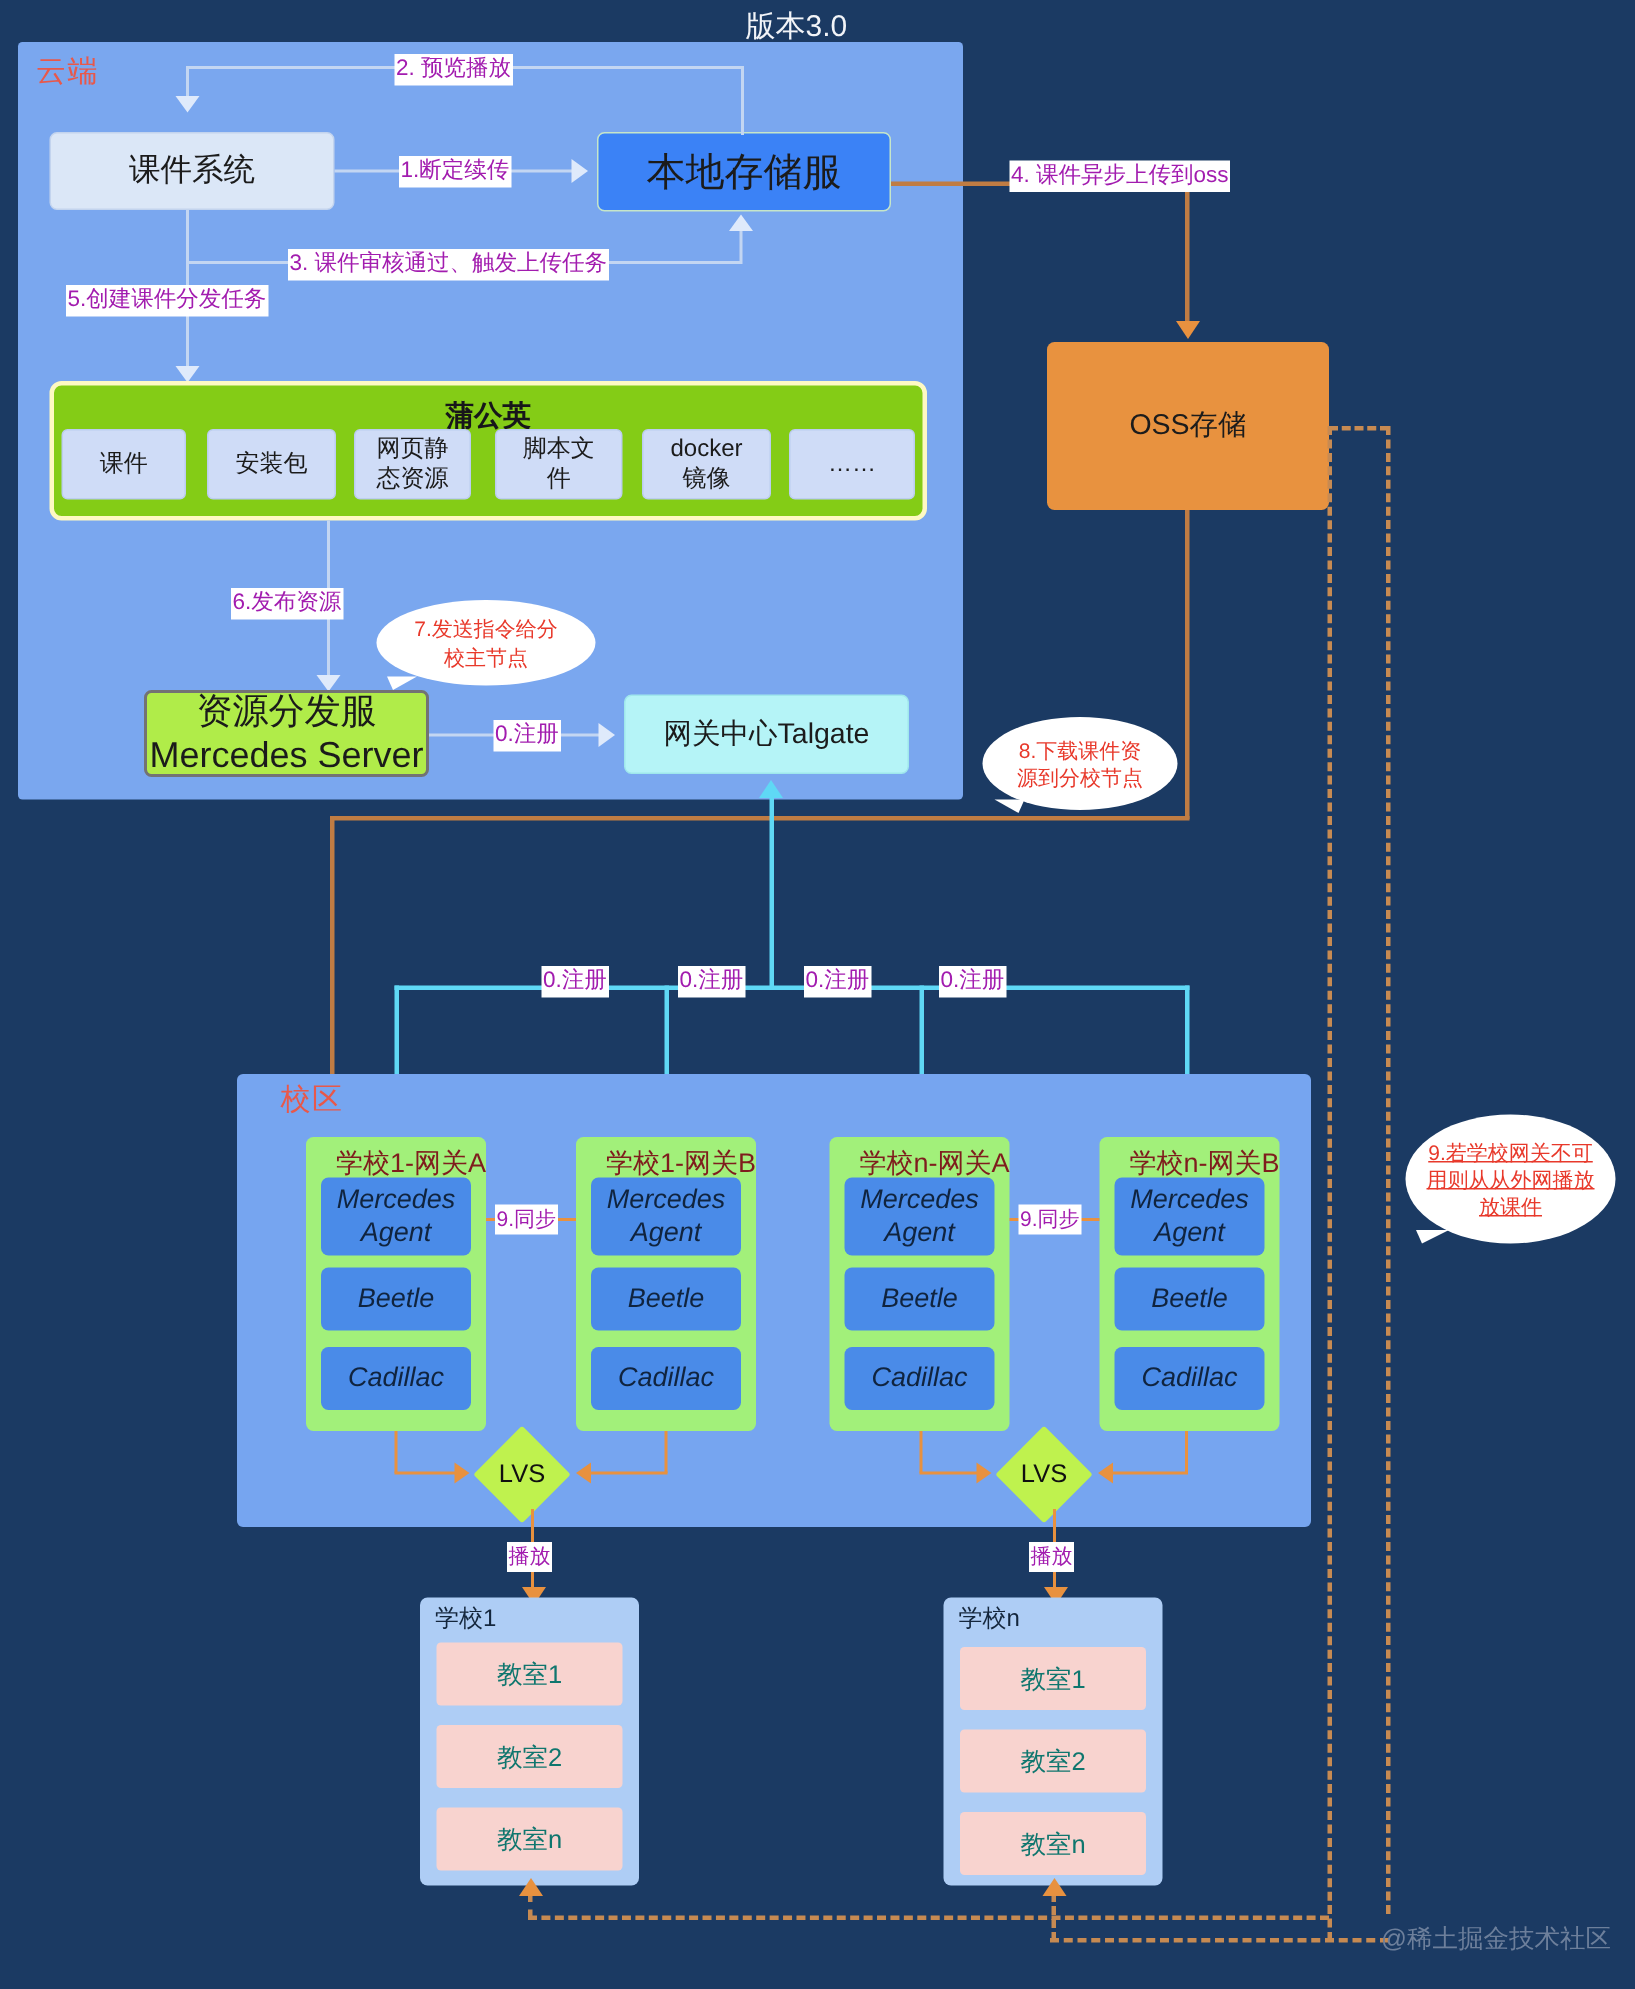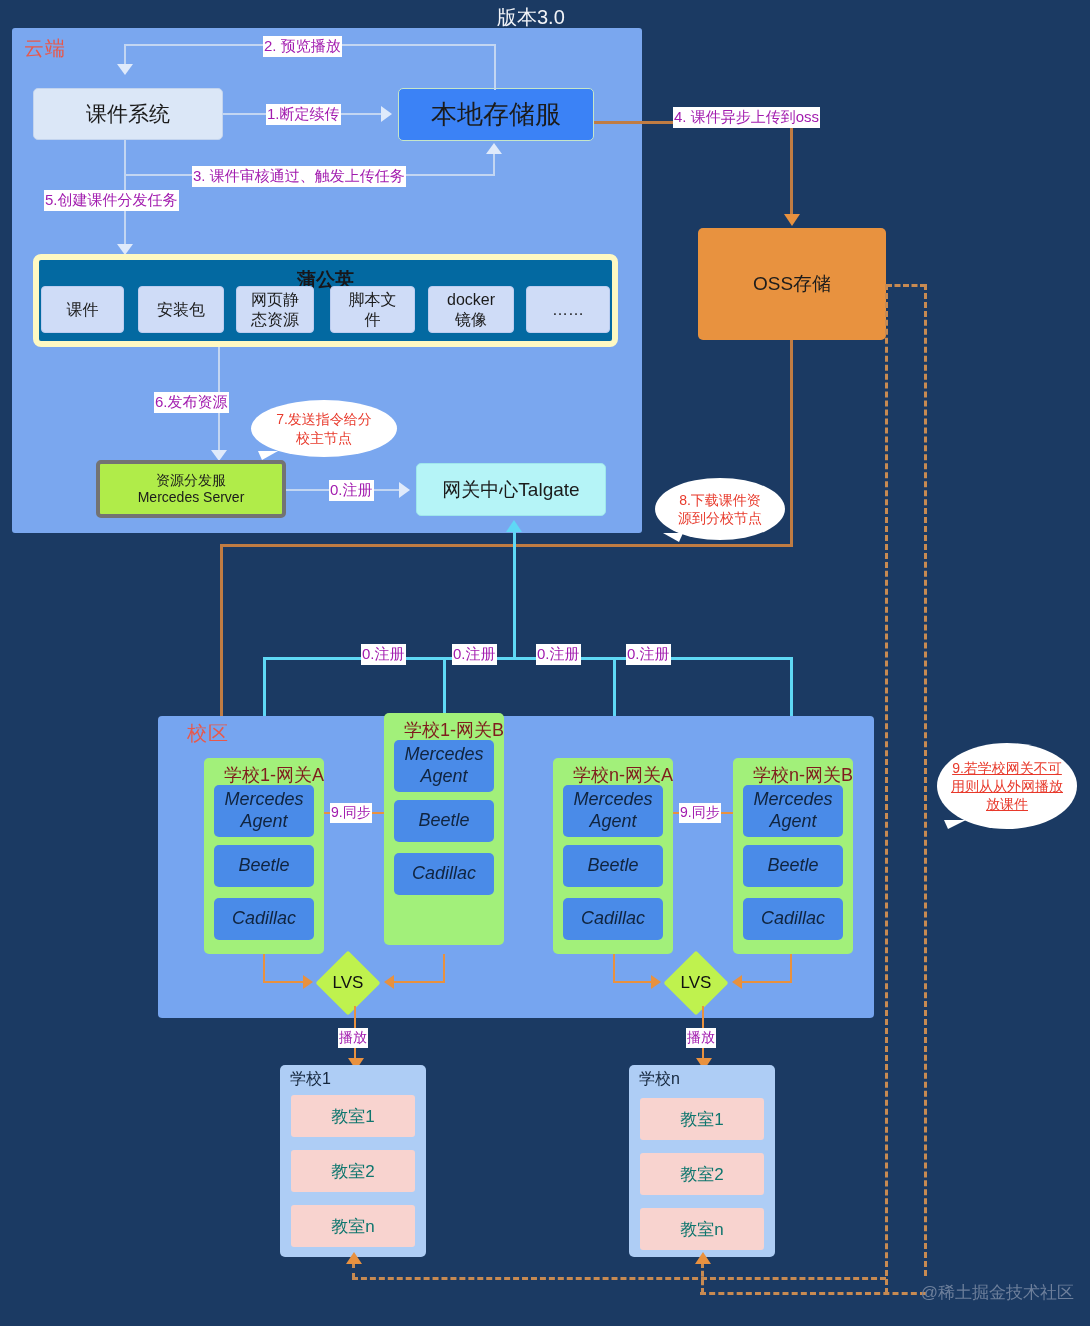--- a/index.html
+++ b/index.html
@@ -27,31 +27,31 @@
   }
 
   
   .node{
     display:flex;align-items:center;justify-content:center;
     text-align:center;color:#1b1b1b;border-radius:5px;
     line-height:1.22;
   }
   .n-courseware{background:#dbe7f7;border:1px solid #c3d4ee;font-size:21px;}
   .n-localstore{background:#3b82f6;border:1px solid #c6e6c9;font-size:26px;}
-  .n-dandelion{background:#0369a1;border:6px solid #fef9c3;border-radius:8px;}
+  .n-dandelion{background:#84cc16;border:3px solid #fef9c3;border-radius:8px;}
   .n-dandelion-title{
     color:#17161a;font-size:19px;text-align:center;
     padding-top:7px;font-weight:600;
   }
   .d-item{
     background:#cfdcf7;border:1px solid #bccdf0;border-radius:4px;
     display:flex;align-items:center;justify-content:center;
     text-align:center;font-size:16px;color:#1b1b1b;line-height:1.2;
   }
-  .n-mercedes{background:#b0ec49;border:4px solid #737373;font-size:14px;}
+  .n-mercedes{background:#b0ec49;border:2px solid #737373;font-size:24px;}
   .n-talgate{background:#b5f4f7;border:1px solid #9fe7ec;font-size:19px;}
   .n-oss{background:#e8923f;border:1px solid #d9udefined;font-size:19px;color:#1c1c1c;}
 
   
   .gw{
     background:#a2f07a;border-radius:5px;
   }
   .gw-title{font-size:18px;color:#7f1d1d;text-align:right;padding-top:5px;}
   .gw-sub{
     background:#4a8be8;border-radius:5px;color:#10243f;
@@ -231,21 +231,21 @@
   <div class="abs zone-label" style="left:187px;top:723px;">校区</div>
 
   <div class="abs gw" style="left:204px;top:758px;width:120px;height:196px;">
     <div class="gw-title">学校1-网关A</div>
     <div class="gw-sub abs" style="left:10px;top:27px;width:100px;height:52px;white-space:pre-line;">Mercedes
 Agent</div>
     <div class="gw-sub abs" style="left:10px;top:87px;width:100px;height:42px;">Beetle</div>
     <div class="gw-sub abs" style="left:10px;top:140px;width:100px;height:42px;">Cadillac</div>
   </div>
 
-  <div class="abs gw" style="left:384px;top:713px;width:120px;height:232px;">
+  <div class="abs gw" style="left:384px;top:758px;width:120px;height:196px;">
     <div class="gw-title">学校1-网关B</div>
     <div class="gw-sub abs" style="left:10px;top:27px;width:100px;height:52px;white-space:pre-line;">Mercedes
 Agent</div>
     <div class="gw-sub abs" style="left:10px;top:87px;width:100px;height:42px;">Beetle</div>
     <div class="gw-sub abs" style="left:10px;top:140px;width:100px;height:42px;">Cadillac</div>
   </div>
 
   <div class="abs gw" style="left:553px;top:758px;width:120px;height:196px;">
     <div class="gw-title">学校n-网关A</div>
     <div class="gw-sub abs" style="left:10px;top:27px;width:100px;height:52px;white-space:pre-line;">Mercedes

